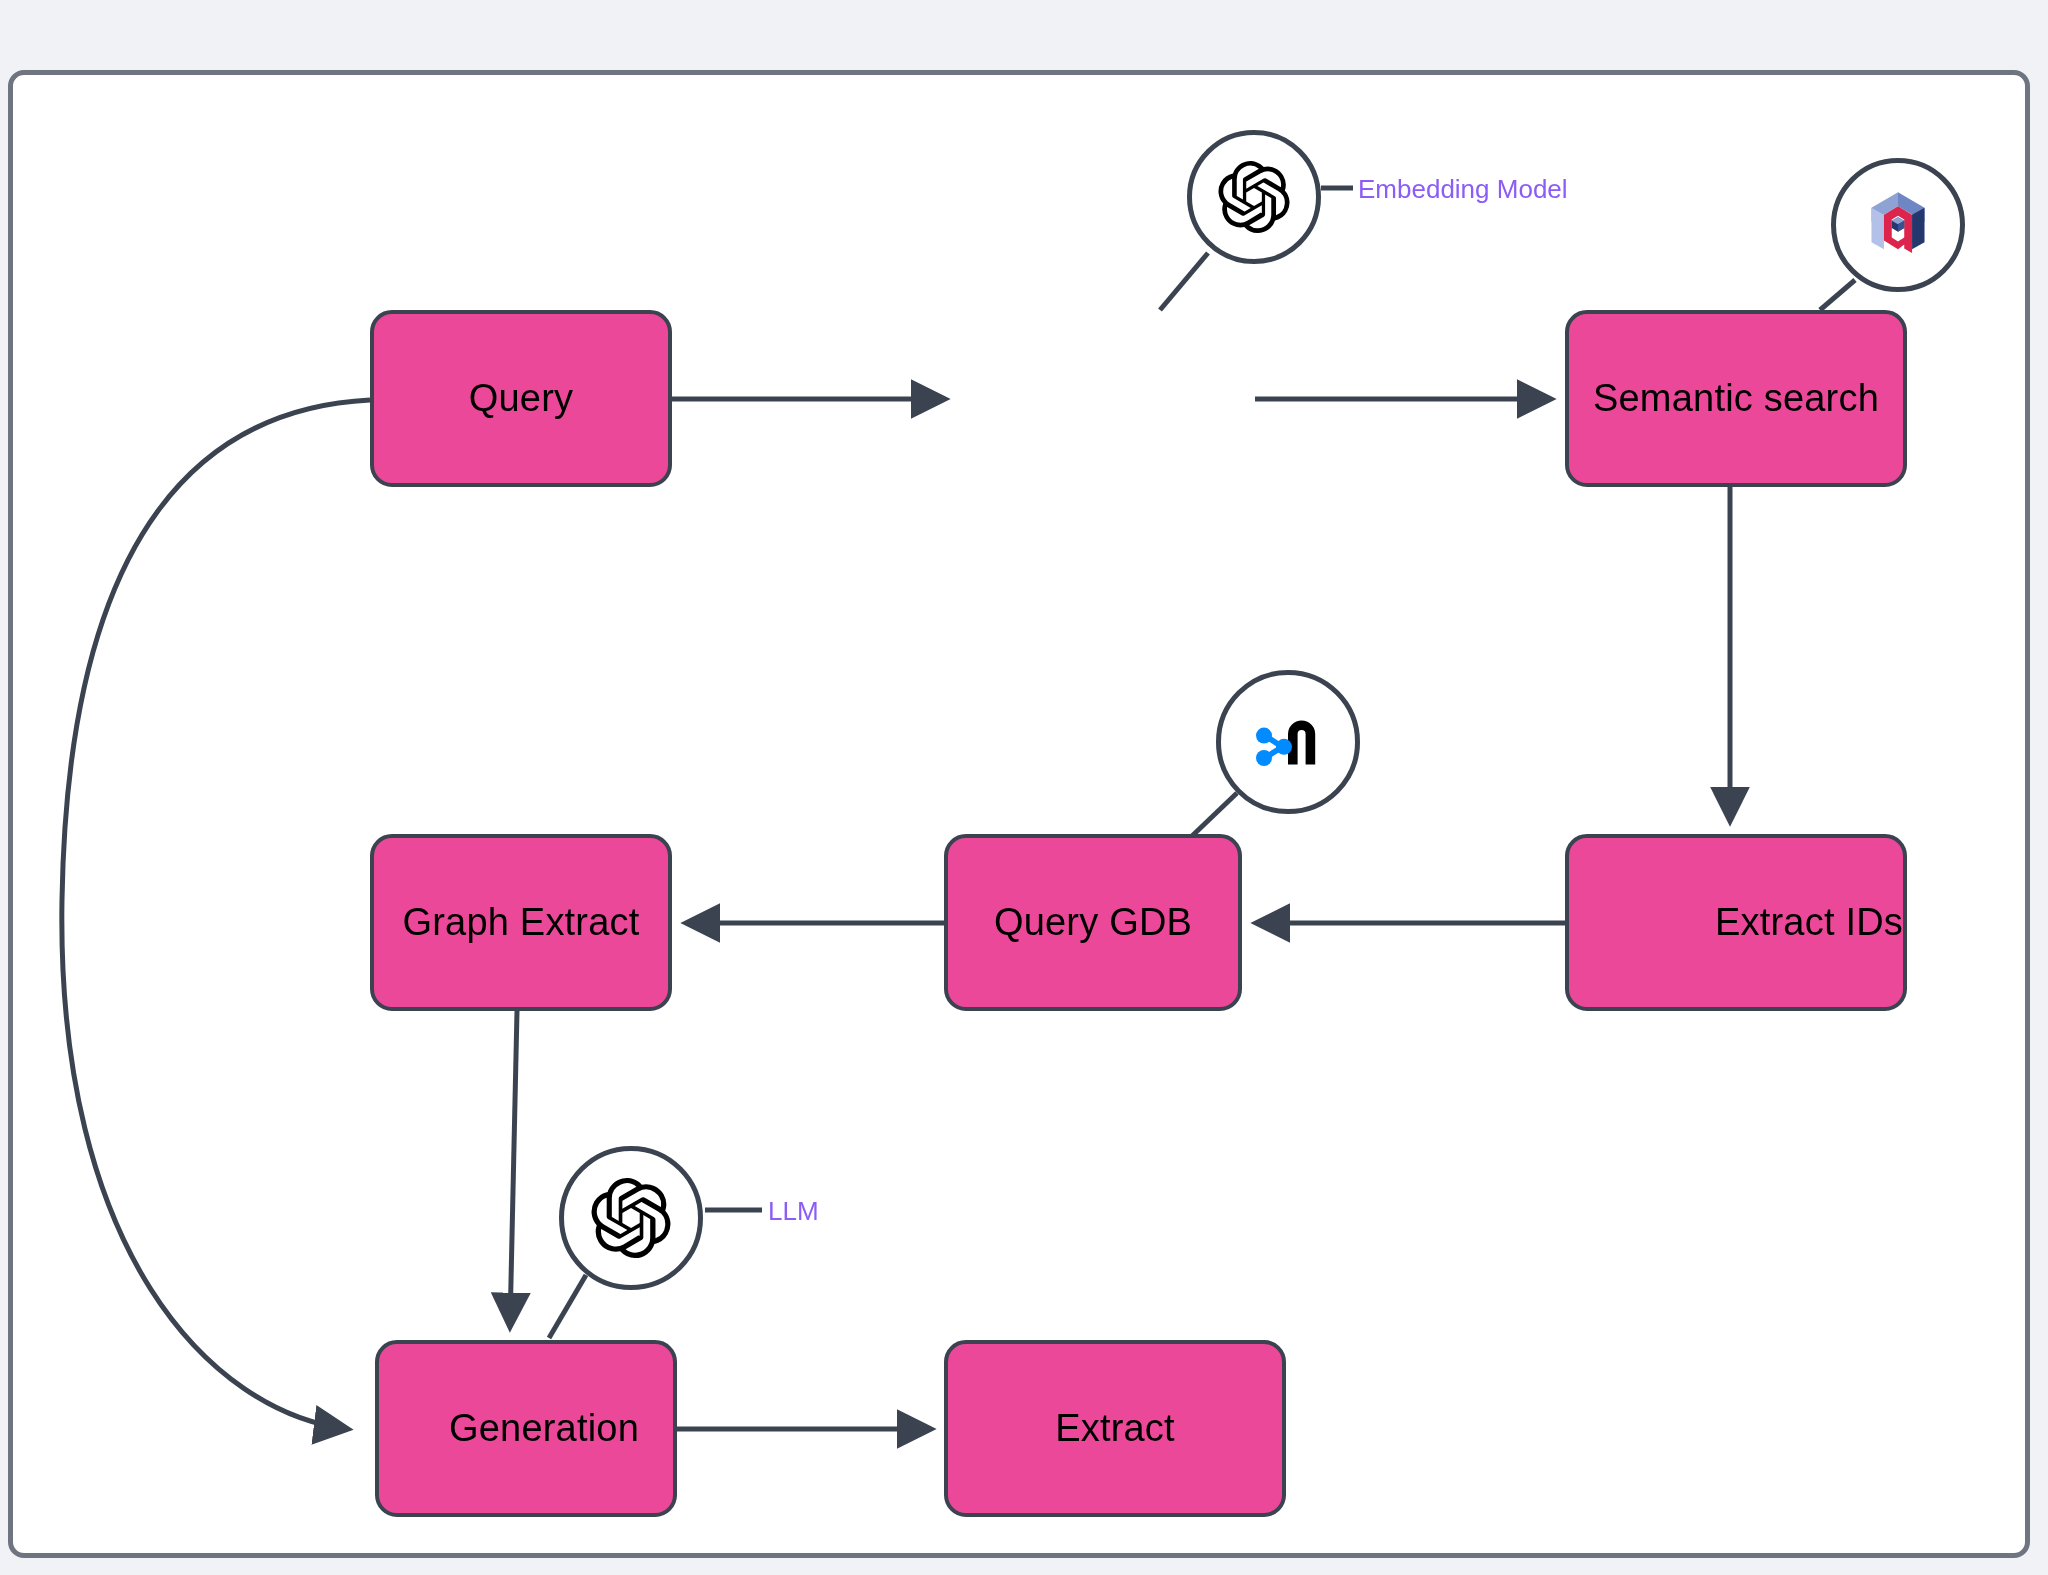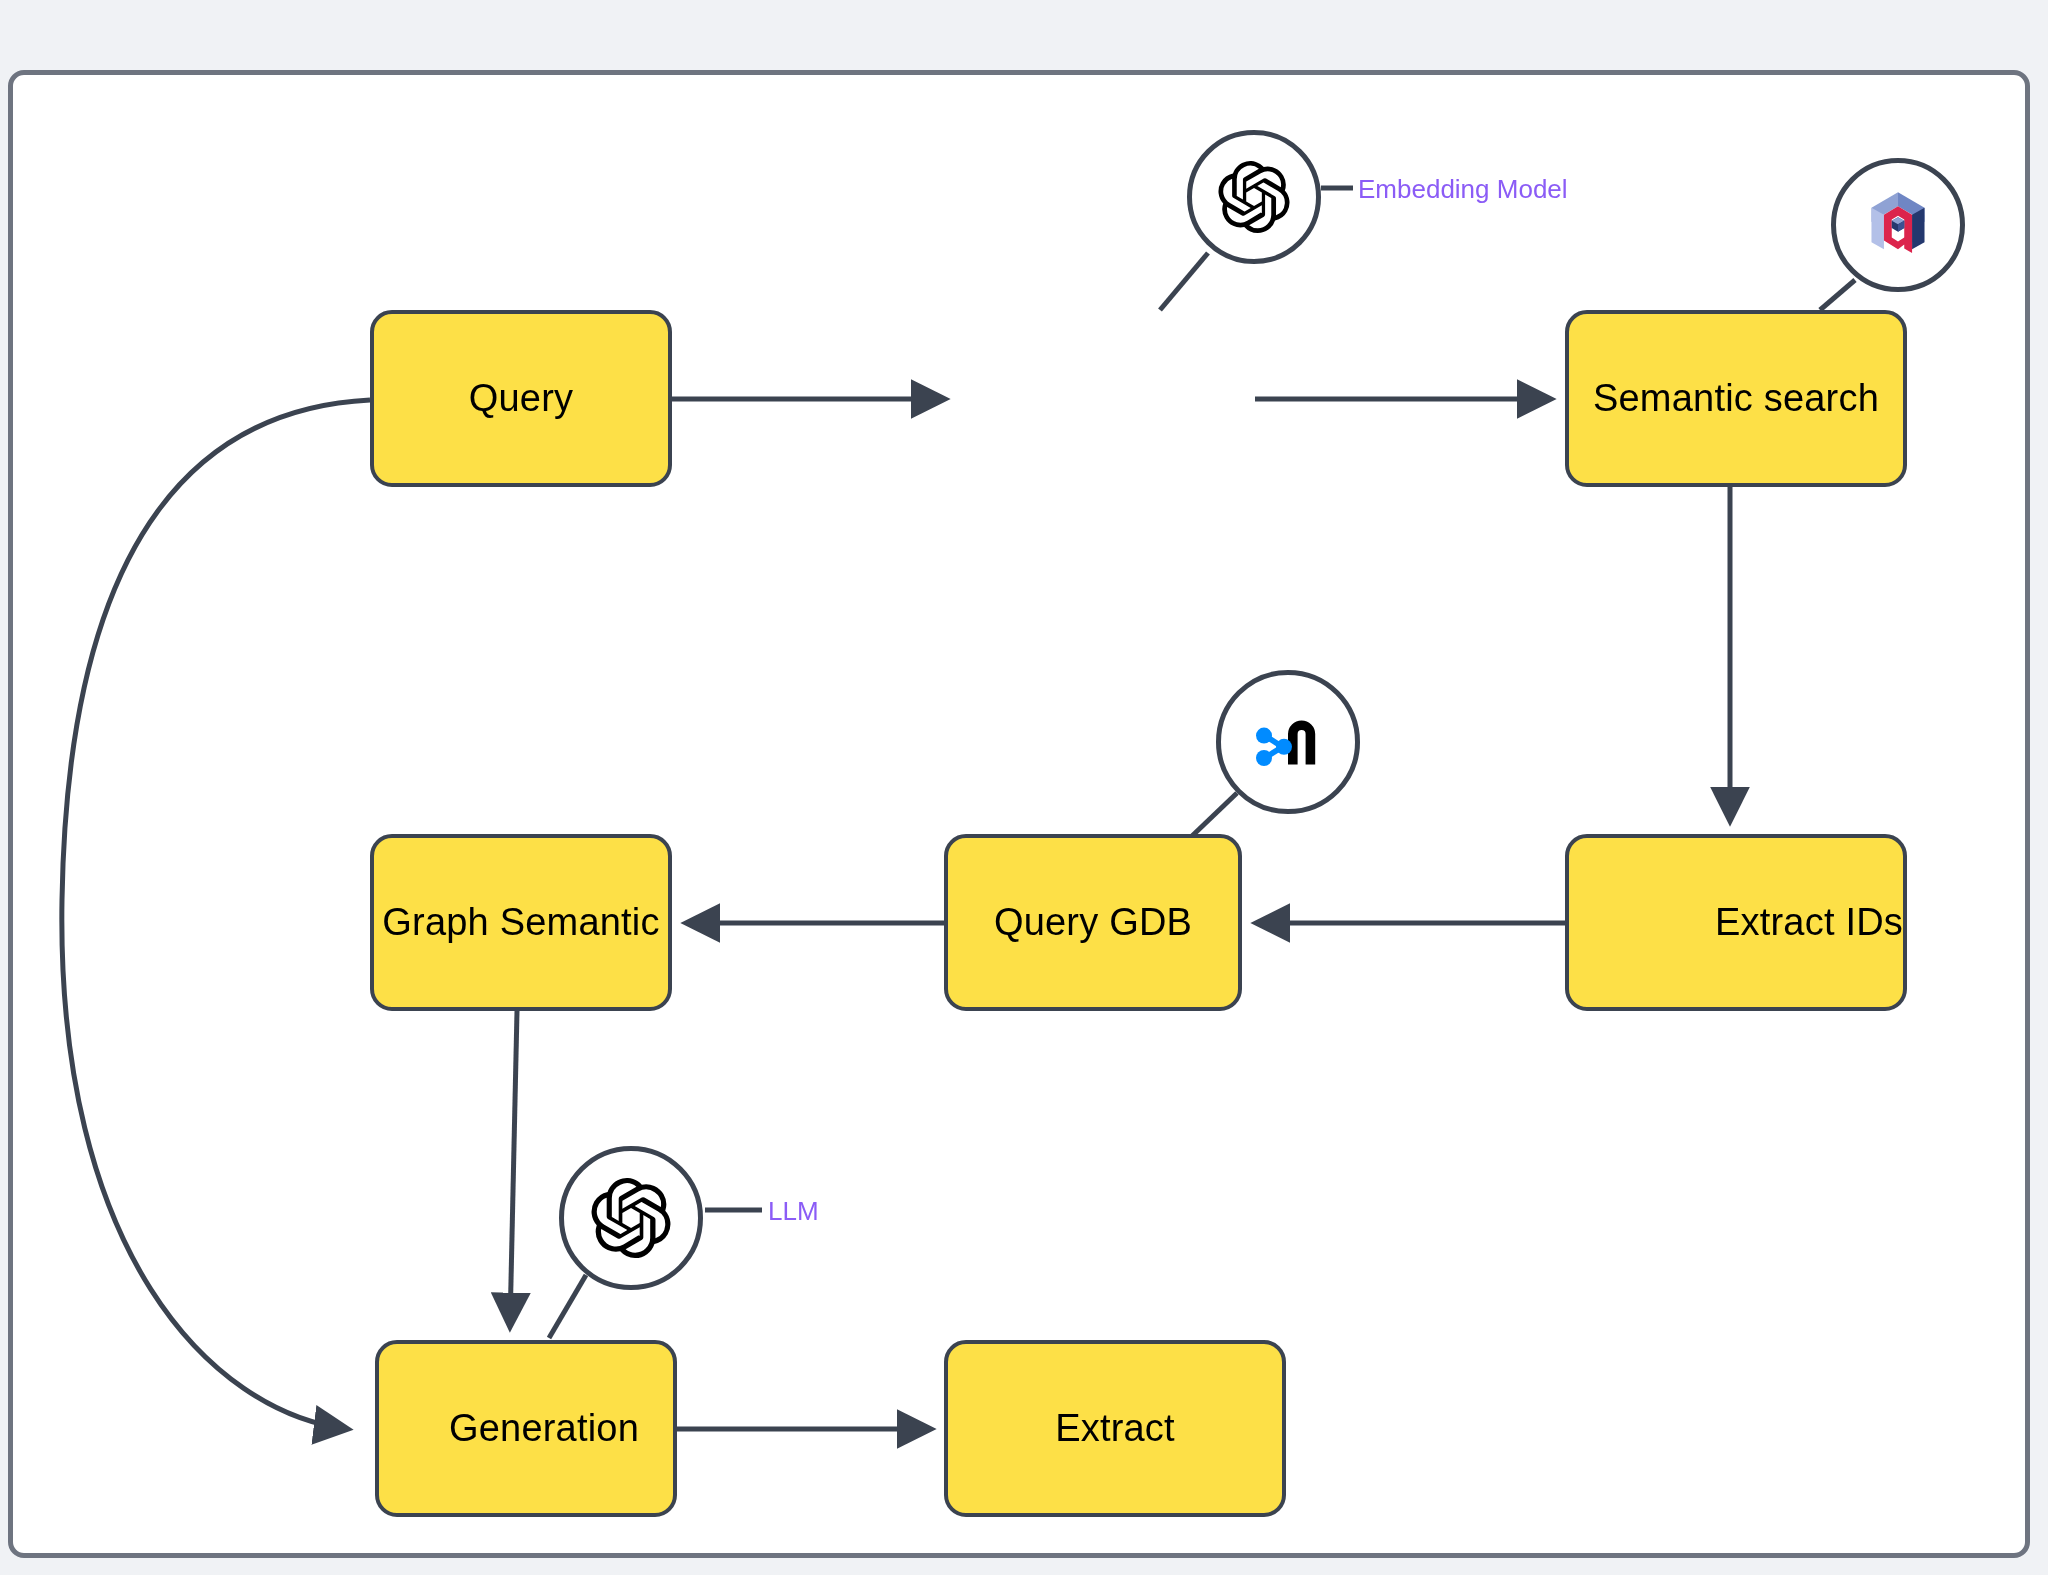--- a/index.html
+++ b/index.html
@@ -30,21 +30,21 @@
   #canvas {
     position: absolute;
     left: 0;
     top: 0;
     width: 2048px;
     height: 1575px;
   }
   .node {
     position: absolute;
     box-sizing: border-box;
-    background: #fde047;
+    background: #ec4899;
     border: 4px solid #3b4350;
     border-radius: 22px;
     display: flex;
     align-items: center;
     justify-content: center;
     color: #000000;
     font-family: "Liberation Sans", sans-serif;
     font-size: 38px;
     font-weight: 400;
     letter-spacing: 0.2px;
@@ -123,21 +123,21 @@
 
   <div class="node" style="left:1565px; top:834px; width:342px; height:177px;justify-content:flex-end;">
     <span>Extract IDs</span>
   </div>
 
   <div class="node" style="left:944px; top:834px; width:298px; height:177px;">
     <span>Query GDB</span>
   </div>
 
   <div class="node" style="left:370px; top:834px; width:302px; height:177px;">
-    <span>Graph Semantic</span>
+    <span>Graph Extract</span>
   </div>
 
   <div class="node" style="left:375px; top:1340px; width:302px; height:177px;padding-left:36px;">
     <span>Generation</span>
   </div>
 
   <div class="node" style="left:944px; top:1340px; width:342px; height:177px;">
     <span>Extract</span>
   </div>
 

